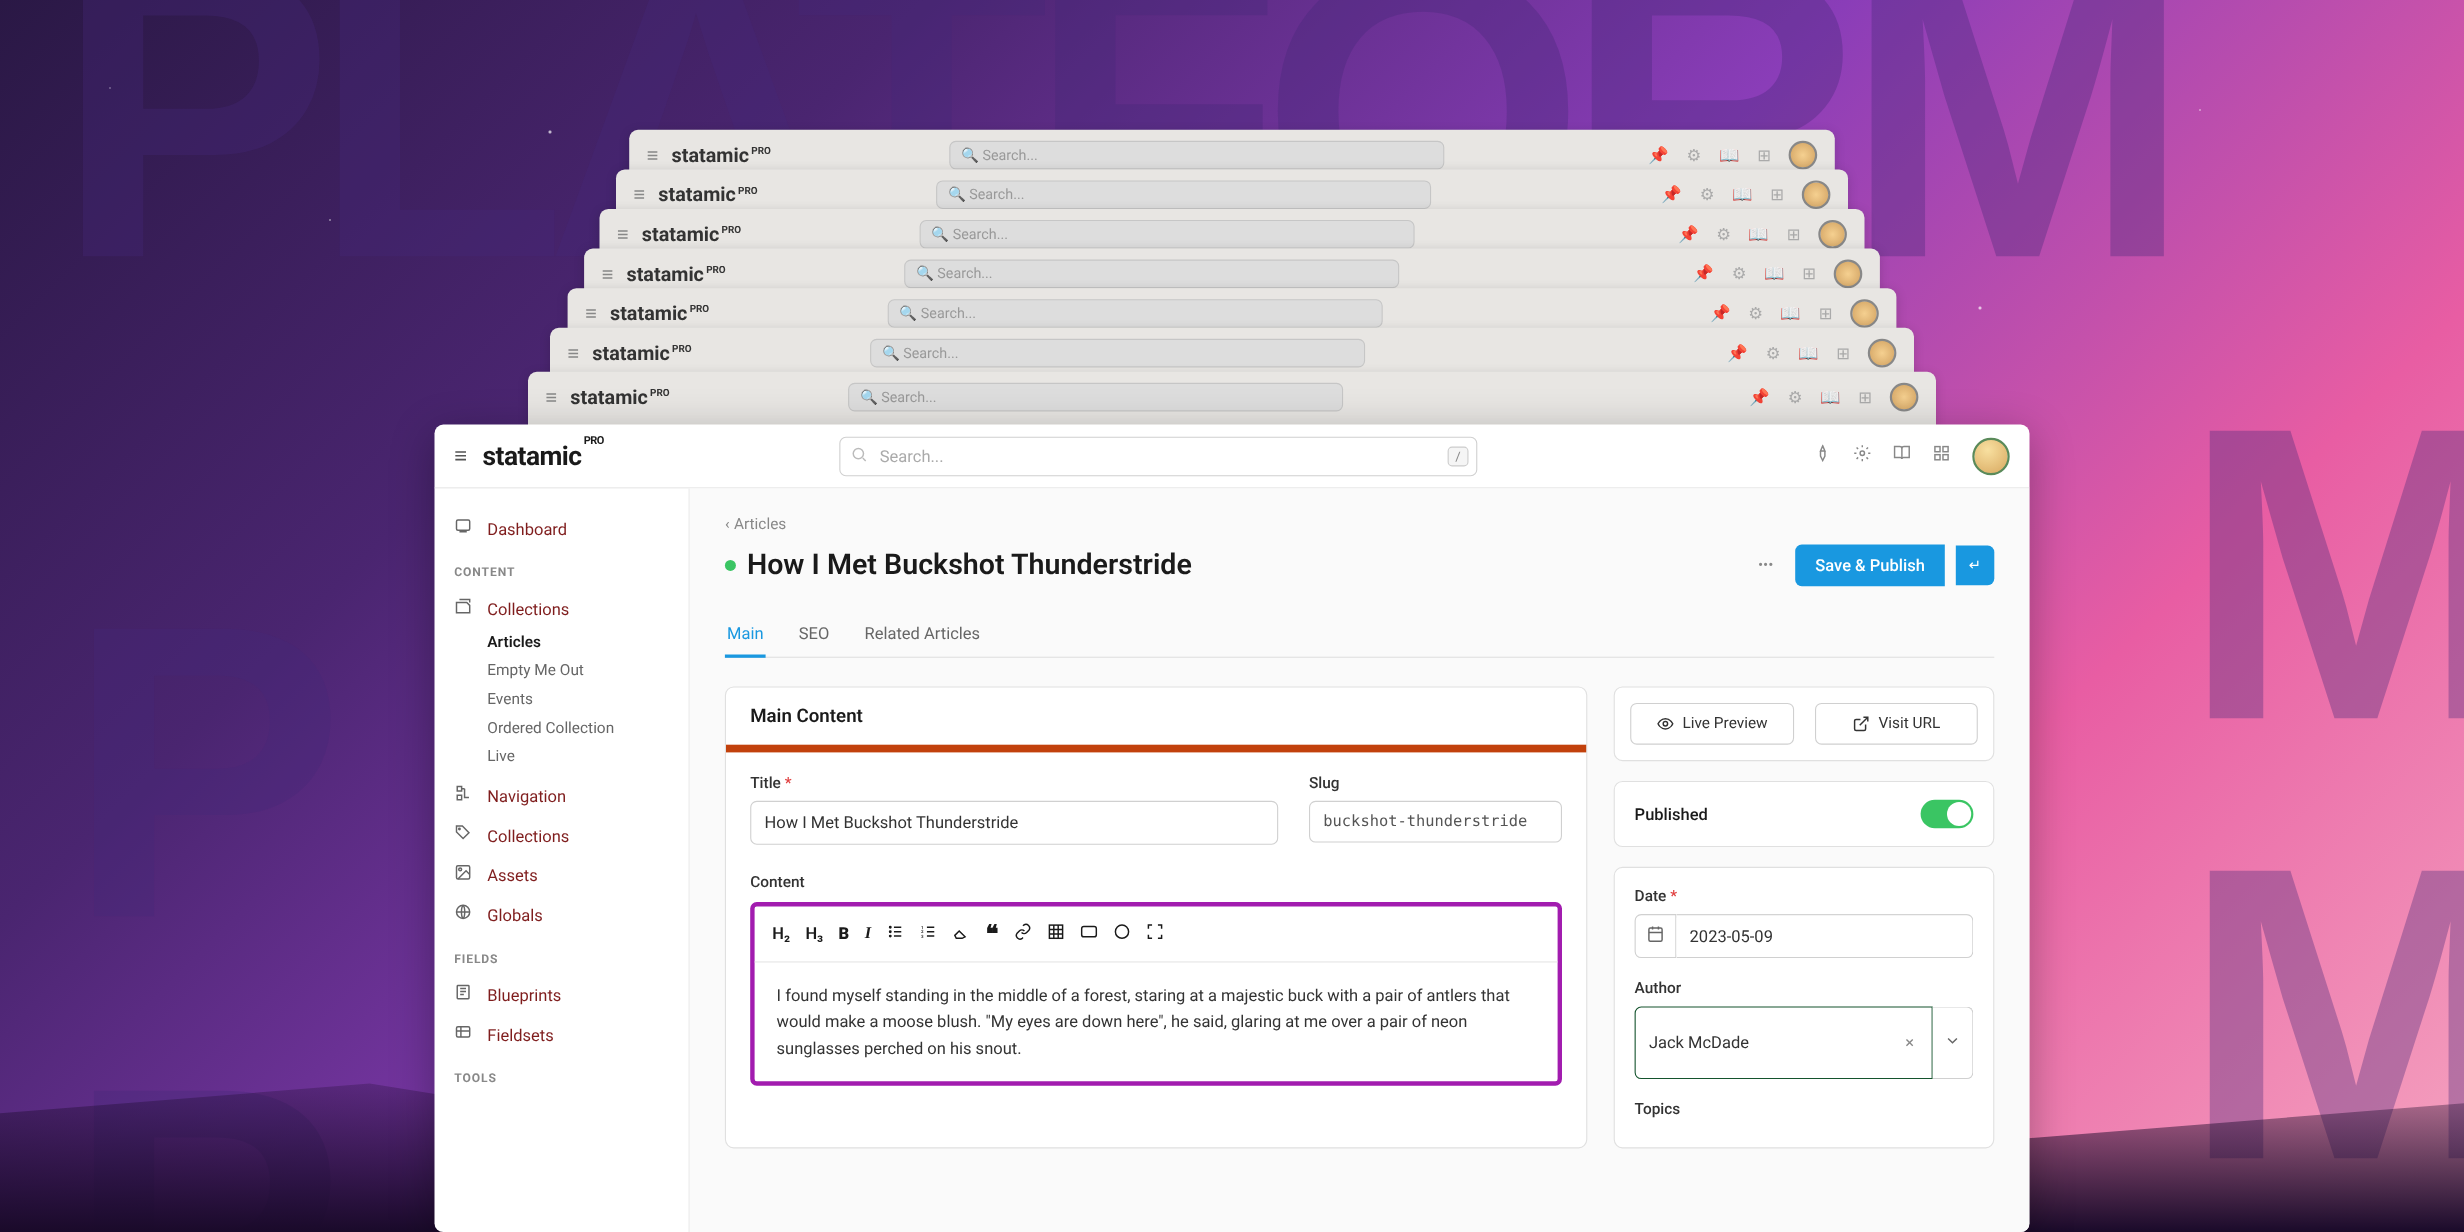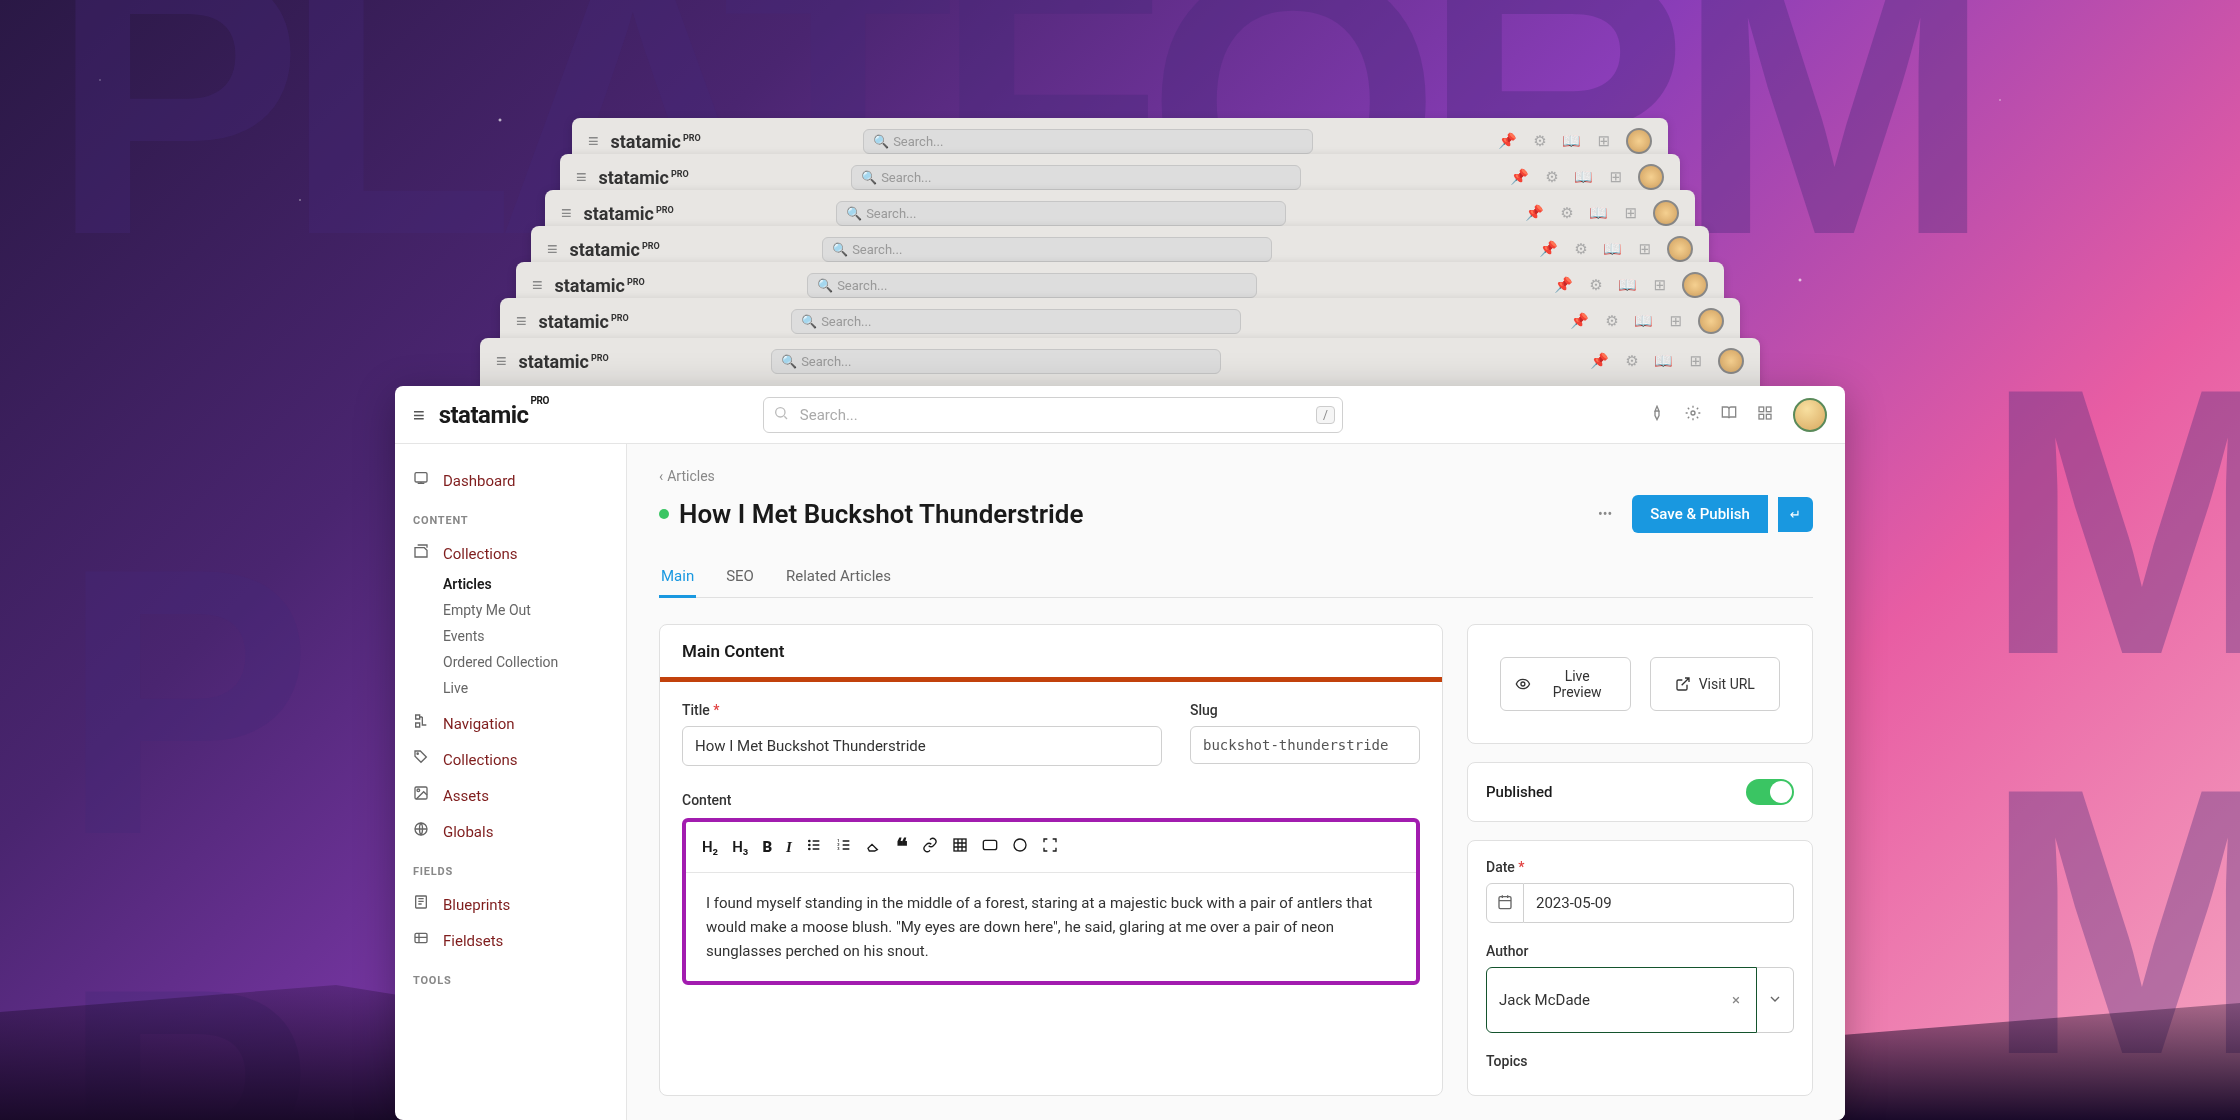--- a/index.html
+++ b/index.html
@@ -59,35 +59,35 @@
 .ellip{color:#888;padding:6px 10px;cursor:pointer;font-size:14px}
 .savebtn{background:#1998e0;color:#fff;border:none;border-radius:6px 0 0 6px;padding:10px 18px;font-size:15px;font-weight:500;cursor:pointer}
 .savedrp{background:#1998e0;border-left:1px solid rgba(255,255,255,0.25);color:#fff;border:none;border-radius:0 6px 6px 0;padding:10px 12px;cursor:pointer}
 .tabs{display:flex;gap:28px;margin-top:24px;border-bottom:1px solid #e0e0e0}
 .tab{padding:10px 2px;color:#666;font-size:15px;cursor:pointer;border-bottom:3px solid transparent;margin-bottom:-1px}
 .tab.active{color:#1998e0;border-bottom-color:#1998e0}
 .cols{display:flex;gap:24px;margin-top:26px}
 .card{background:#fff;border:1px solid #e0e0e0;border-radius:8px}
 .leftcol{flex:1}
 .rightcol{width:346px;display:flex;flex-direction:column;gap:18px}
-.cardhead{padding:16px 22px;font-weight:600;font-size:17px;color:#1a1a1a;border-bottom:5px solid #c2410c}
+.cardhead{padding:16px 22px;font-weight:600;font-size:17px;color:#1a1a1a;border-bottom:7px solid #c2410c}
 .cardbody{padding:20px 22px}
 .row2{display:flex;gap:28px}
 .fld{flex:1}
 .fldlabel{font-size:14px;color:#333;font-weight:500;margin-bottom:8px;display:block}
 .req{color:#e04040}
 .txtinput{width:100%;border:1px solid #d0d0d0;border-radius:6px;padding:10px 12px;font-size:15px;color:#333}
 .mono{font-family:Menlo,Consolas,monospace;color:#555;font-size:14px}
 .fld.slug{flex:0 0 230px}
 .ctlabel{font-size:14px;color:#333;font-weight:500;margin:26px 0 10px}
 .contentbox{border:4px solid #a21caf;border-radius:6px}
 .toolbar{display:flex;gap:14px;padding:12px 16px;border-bottom:1px solid #e5e5e5;align-items:center}
 .tbtn{cursor:pointer;color:#1a1a1a;font-size:15px;font-weight:600}
 .contentarea{padding:18px 20px;color:#333;font-size:15px;line-height:1.6}
-.actcard{padding:32px;display:flex;gap:19px}
+.actcard{padding:14px;display:flex;gap:19px}
 .actbtn{flex:1;border:1px solid #d0d0d0;background:#fff;border-radius:6px;padding:10px 14px;font-size:14px;display:flex;align-items:center;justify-content:center;gap:8px;cursor:pointer;color:#333}
 .pubrow{padding:16px 18px;display:flex;align-items:center;justify-content:space-between}
 .publbl{font-size:15px;color:#1a1a1a;font-weight:500}
 .toggle{width:48px;height:26px;background:#3ac563;border-radius:13px;position:relative;cursor:pointer}
 .toggle::after{content:'';position:absolute;width:22px;height:22px;background:#fff;border-radius:50%;top:2px;right:2px}
 .metacard{padding:18px}
 .datewrap{display:flex;align-items:stretch;margin-top:8px}
 .datebtn{border:1px solid #d0d0d0;border-radius:6px 0 0 6px;padding:8px 10px;background:#fff;cursor:pointer;color:#666}
 .dateinput{border:1px solid #d0d0d0;border-left:none;border-radius:0 6px 6px 0;padding:10px 12px;font-size:15px;flex:1;color:#333}
 .authwrap{display:flex;margin-top:8px}

